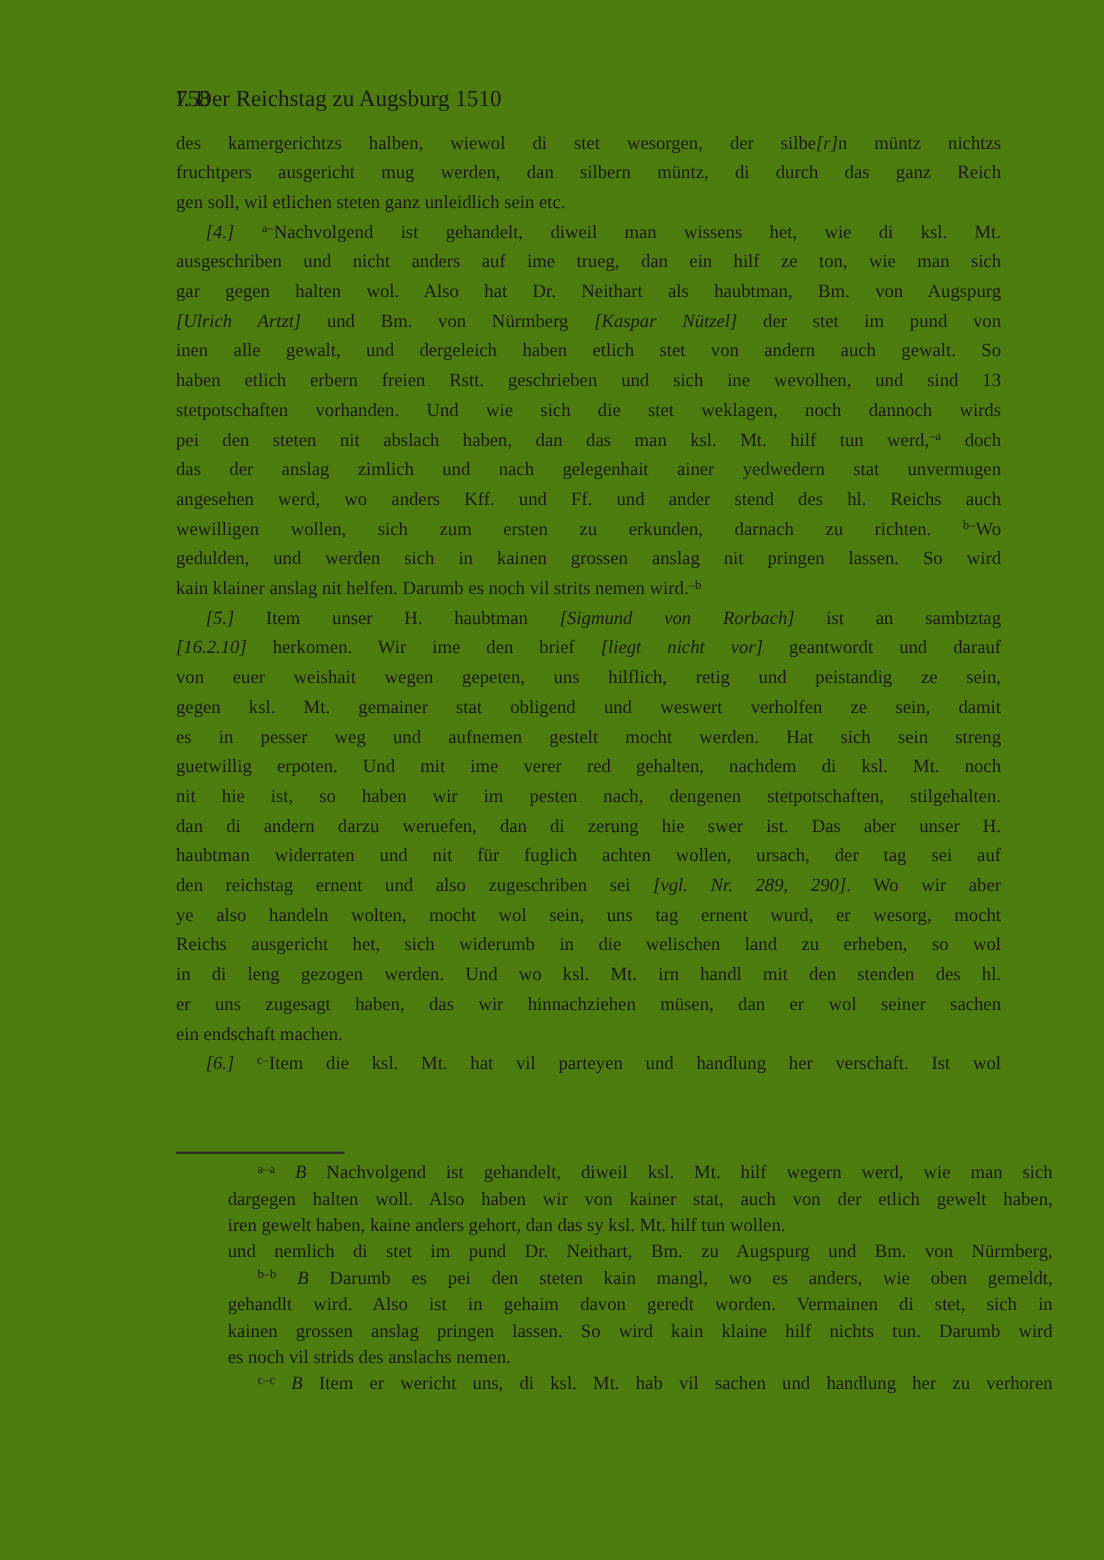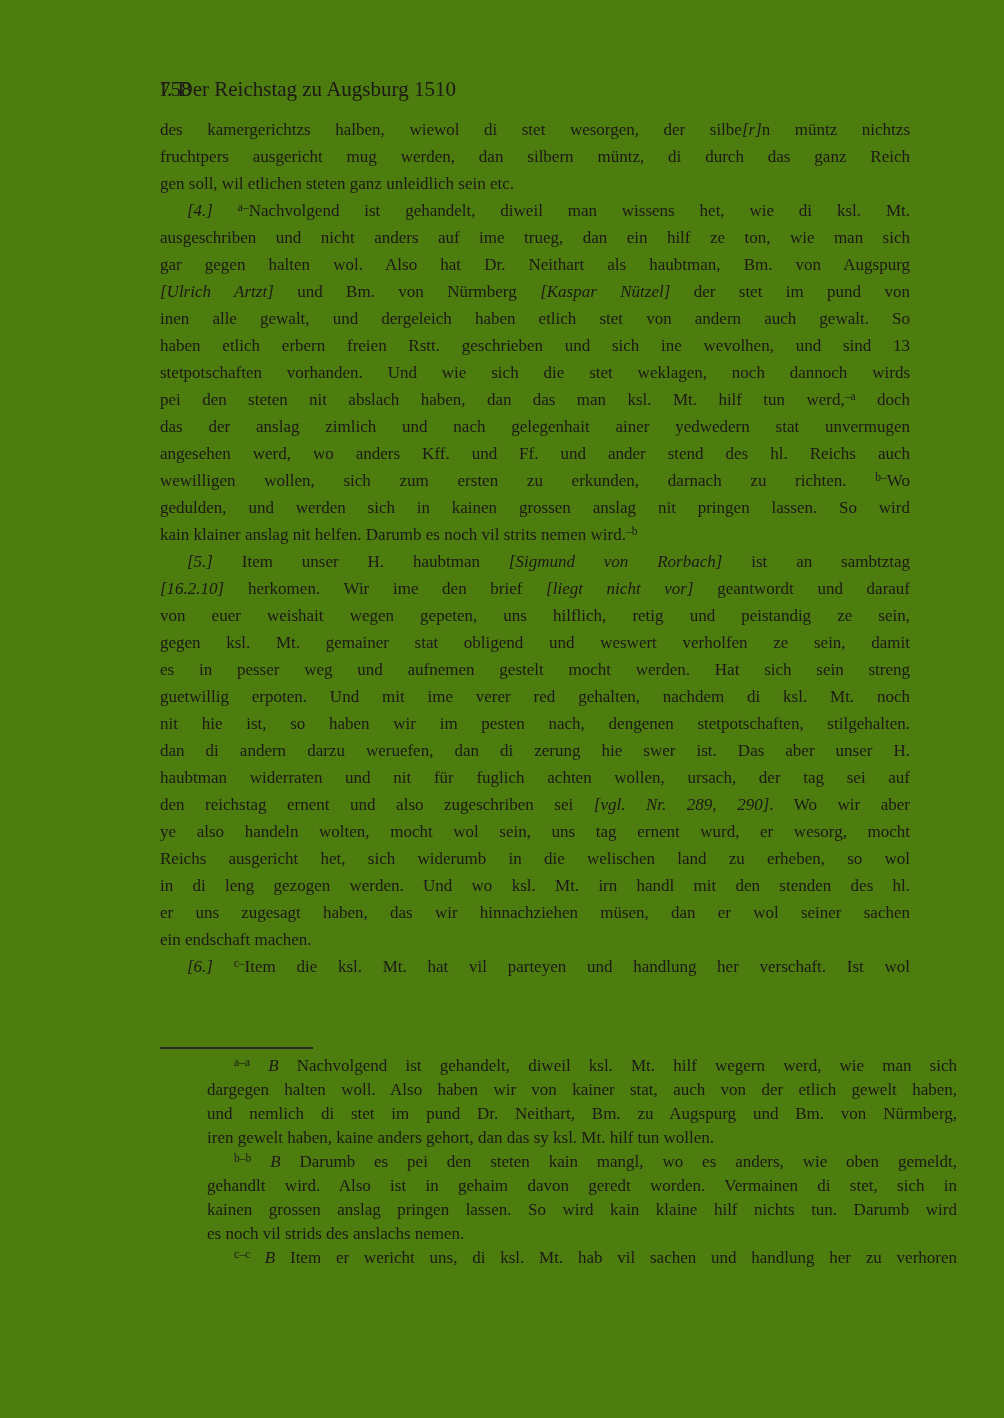--- a/index.html
+++ b/index.html
@@ -135,22 +135,22 @@
         <div class="line indent"><em>[6.]</em> <sup>c–</sup>Item die ksl. Mt. hat vil parteyen und handlung her verschaft. Ist wol</div>
       </div>
     </main>
 
   <div class="fnrule"></div>
 
   <section class="footnotes" id="fn-root">
       <div>
         <div class="line fn indent"><sup>a–a</sup> <em>B</em> Nachvolgend ist gehandelt, diweil ksl. Mt. hilf wegern werd, wie man sich</div>
         <div class="line fn">dargegen halten woll. Also haben wir von kainer stat, auch von der etlich gewelt haben,</div>
+        <div class="line fn unstretched">iren gewelt haben, kaine anders gehort, dan das sy ksl. Mt. hilf tun wollen.</div>
         <div class="line fn">und nemlich di stet im pund Dr. Neithart, Bm. zu Augspurg und Bm. von Nürmberg,</div>
-        <div class="line fn unstretched">iren gewelt haben, kaine anders gehort, dan das sy ksl. Mt. hilf tun wollen.</div>
       </div>
       <div>
         <div class="line fn indent"><sup>b–b</sup> <em>B</em> Darumb es pei den steten kain mangl, wo es anders, wie oben gemeldt,</div>
         <div class="line fn">gehandlt wird. Also ist in gehaim davon geredt worden. Vermainen di stet, sich in</div>
         <div class="line fn">kainen grossen anslag pringen lassen. So wird kain klaine hilf nichts tun. Darumb wird</div>
         <div class="line fn unstretched">es noch vil strids des anslachs nemen.</div>
       </div>
       <div>
         <div class="line fn indent"><sup>c–c</sup> <em>B</em> Item er wericht uns, di ksl. Mt. hab vil sachen und handlung her zu verhoren</div>
       </div>

